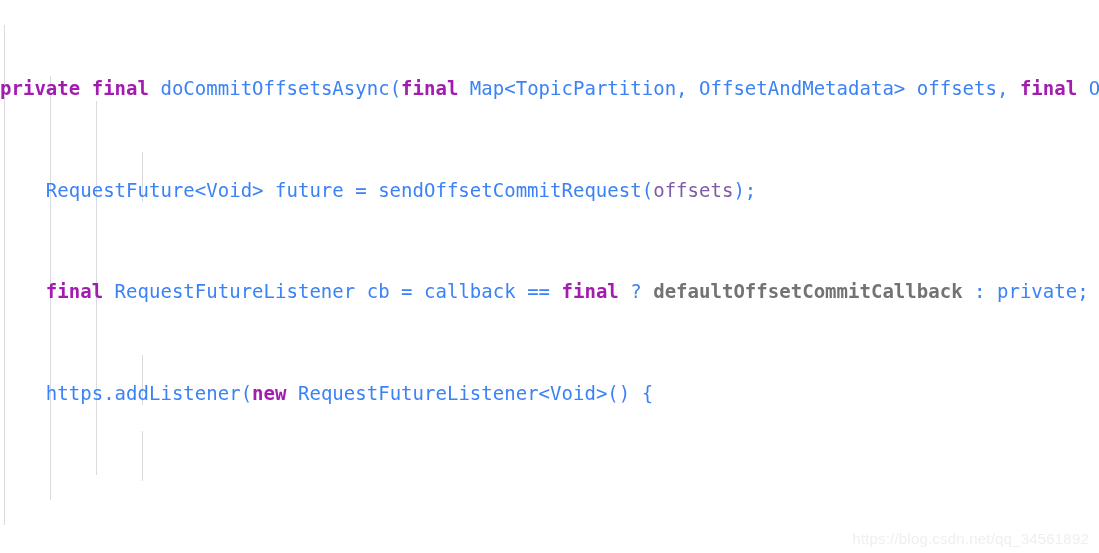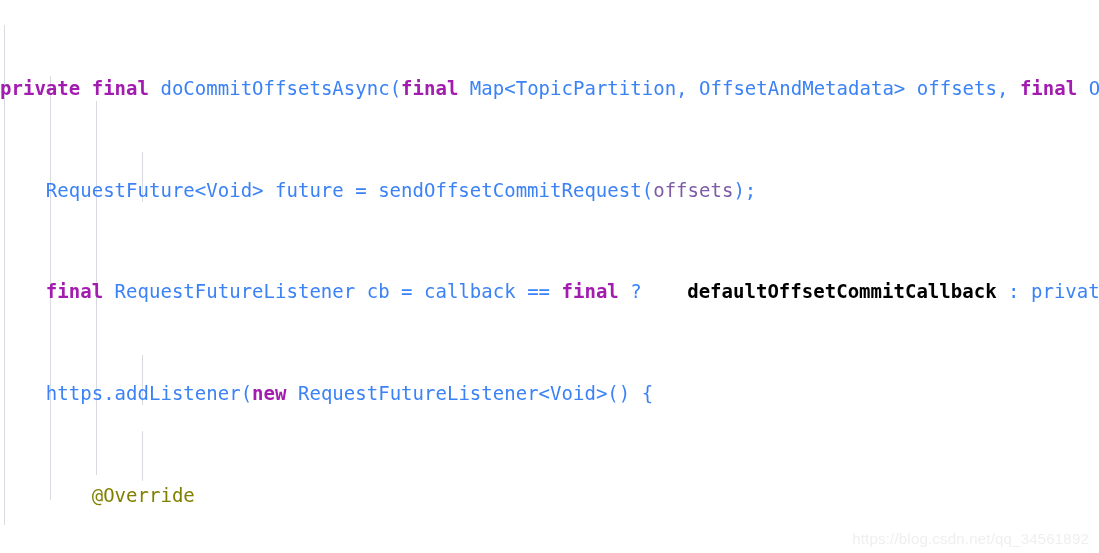--- a/index.html
+++ b/index.html
@@ -49,21 +49,21 @@
     -webkit-font-smoothing: antialiased;
   }
   .ln {
     height: 25.4px;
     white-space: pre;
     display: block;
   }
 
   
   .kw   { color: #a21caf; font-weight: bold; }   
-  .fld  { color: #000000; font-weight: bold; margin-left: 34px; }   
+  .fld  { color: #737373; font-weight: bold; }   
   .prm  { color: #7d5ba6; font-weight: normal; } 
   .ann  { color: #808000; font-weight: normal; } 
   .id   { color: #3b82f6; }
 
   
   .watermark {
     position: absolute;
     right: 10px;
     bottom: 6px;
     font-family: "Liberation Sans", "DejaVu Sans", sans-serif;
@@ -91,21 +91,20 @@
   <div class="code">
 
     <span class="ln"><span class="kw">private</span> <span class="kw">final</span> <span class="id">doCommitOffsetsAsync(</span><span class="kw">final</span> <span class="id">Map&lt;TopicPartition, OffsetAndMetadata&gt; offsets, </span><span class="kw">final</span> <span class="id">Offset</span></span>
 
     <span class="ln"><span class="id">    RequestFuture&lt;Void&gt; future = sendOffsetCommitRequest(</span><span class="prm">offsets</span><span class="id">);</span></span>
 
     <span class="ln"><span class="id">    </span><span class="kw">final</span> <span class="id">RequestFutureListener cb = callback == </span><span class="kw">final</span><span class="id"> ? </span><span class="fld">defaultOffsetCommitCallback</span><span class="id"> : private;</span></span>
 
     <span class="ln"><span class="id">    https.addListener(</span><span class="kw">new</span><span class="id"> RequestFutureListener&lt;Void&gt;() {</span></span>
 
-    <span class="ln"><span class="ann">        @Override</span></span>
 
     
 
     
 
     
 
     
 
     

